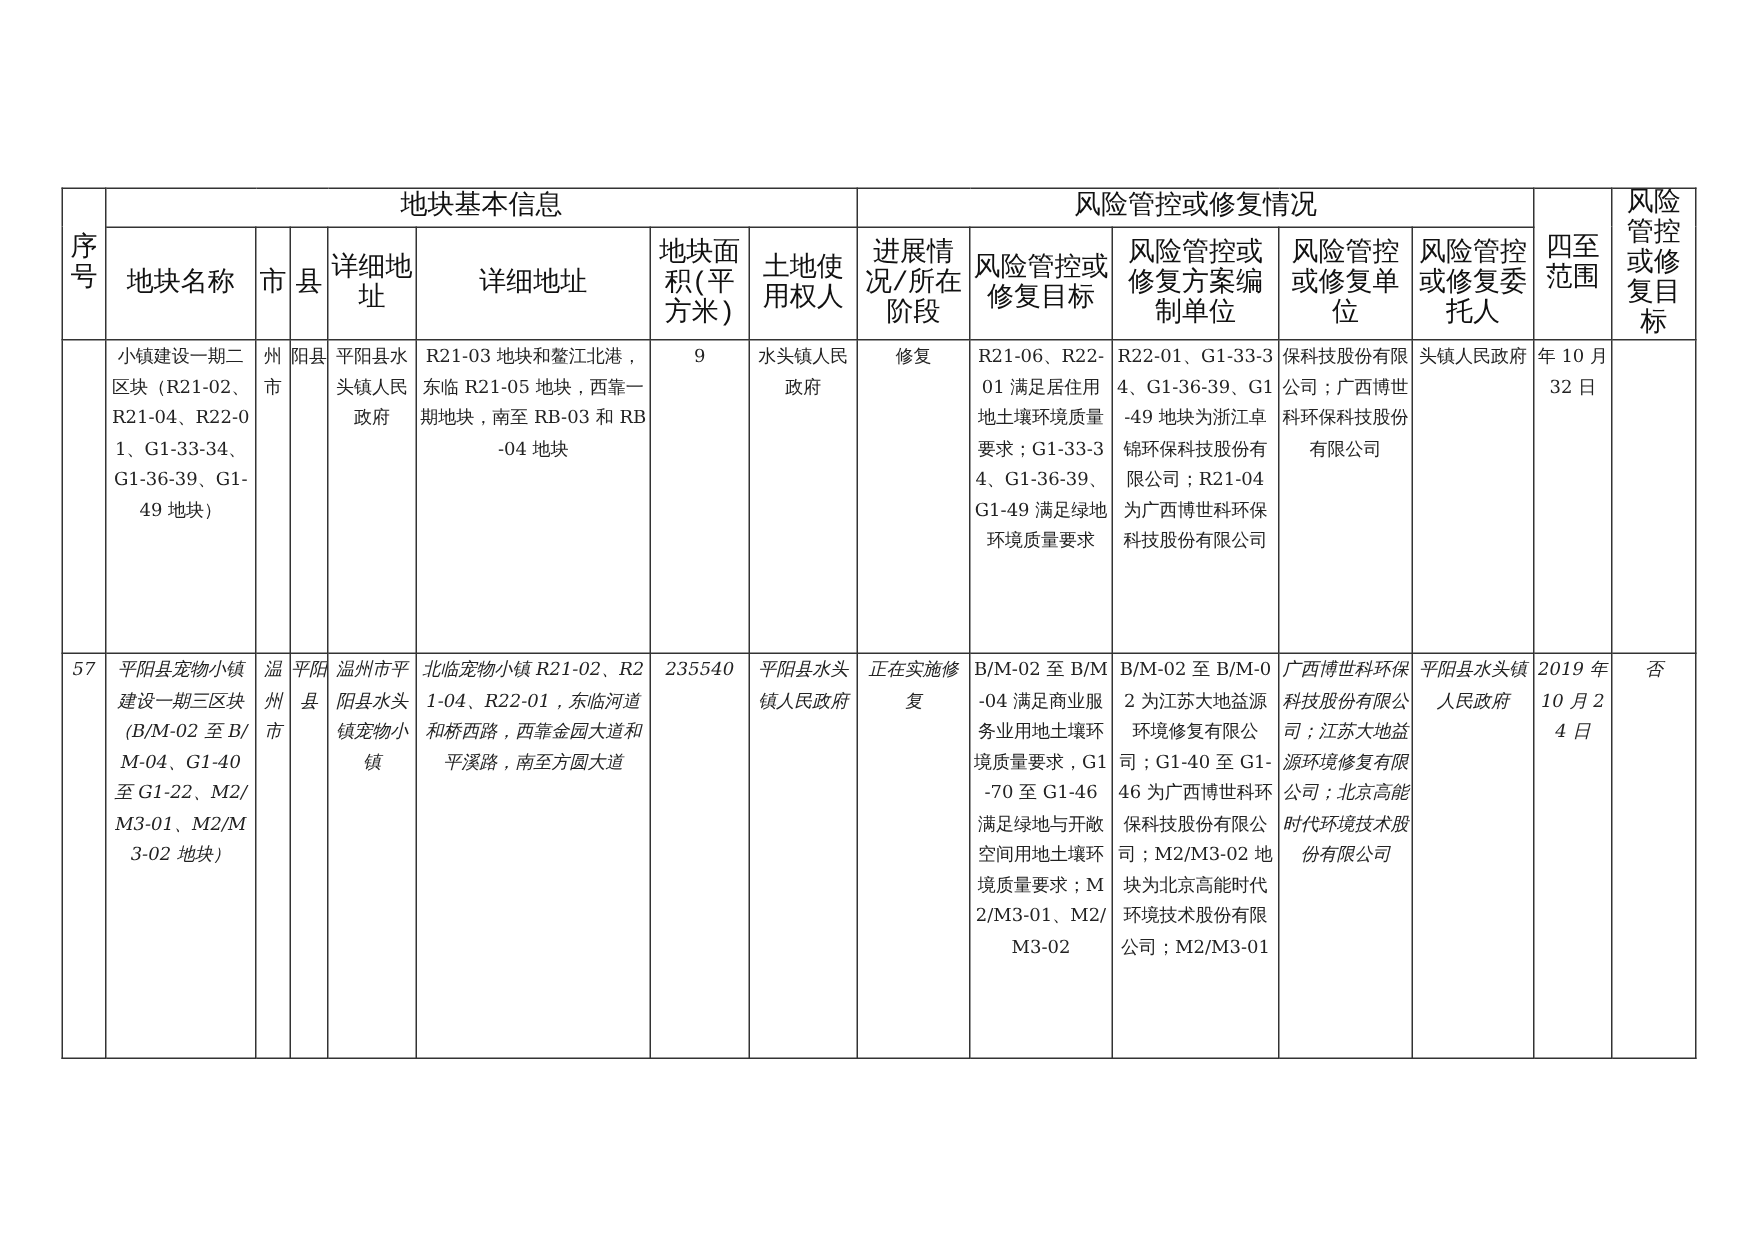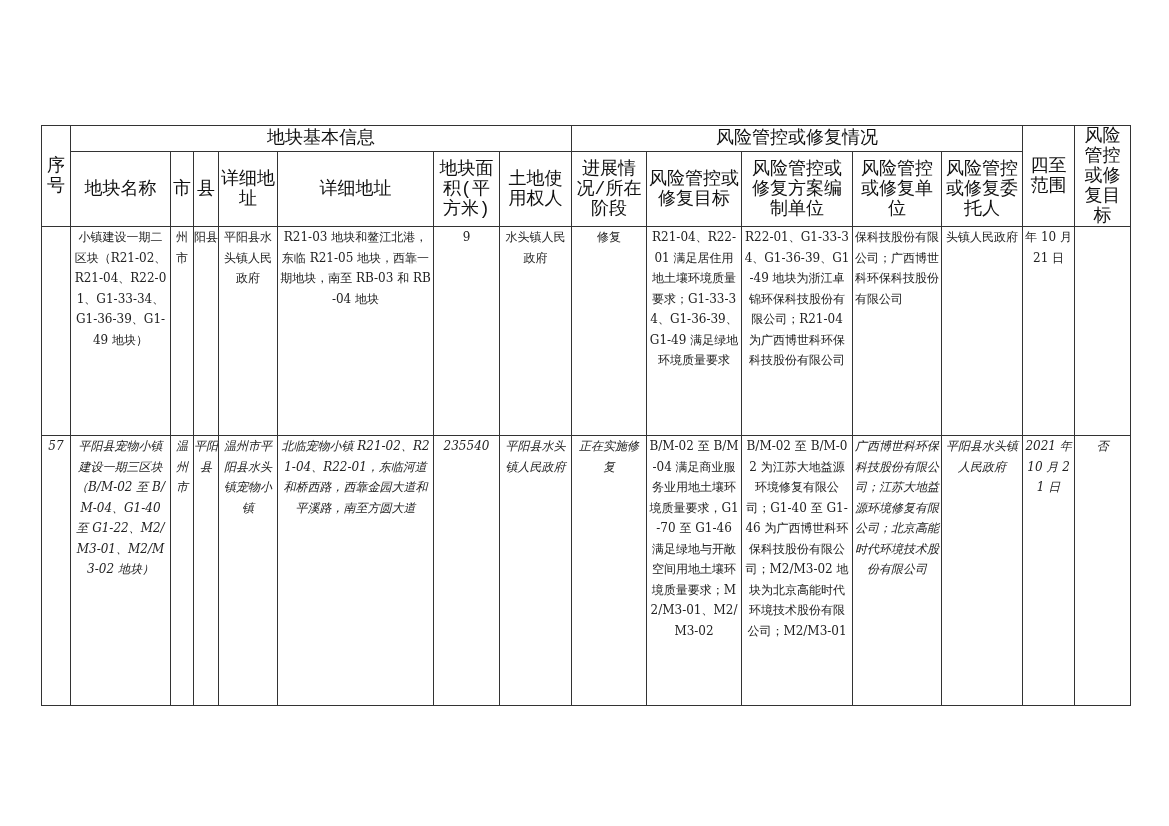--- a/index.html
+++ b/index.html
@@ -82,39 +82,39 @@
       <tr class="drow1">
         <td></td>
         <td>小镇建设一期二区块（R21-02、R21-04、R22-01、G1-33-34、G1-36-39、G1-49 地块）</td>
         <td class="narrow">州市</td>
         <td class="narrow">阳县</td>
         <td>平阳县水头镇人民政府</td>
         <td>R21-03 地块和鳌江北港，东临 R21-05 地块，西靠一期地块，南至 RB-03 和 RB-04 地块</td>
         <td>9</td>
         <td>水头镇人民政府</td>
         <td>修复</td>
-        <td>R21-04、R22-01 满足居住用地土壤环境质量要求；G1-33-34、G1-36-39、G1-49 满足绿地环境质量要求</td>
+        <td>R21-06、R22-01 满足居住用地土壤环境质量要求；G1-33-34、G1-36-39、G1-49 满足绿地环境质量要求</td>
         <td>R22-01、G1-33-34、G1-36-39、G1-49 地块为浙江卓锦环保科技股份有限公司；R21-04 为广西博世科环保科技股份有限公司</td>
-        <td style="text-align:left">保科技股份有限公司；广西博世科环保科技股份有限公司</td>
+        <td style="text-align:center">保科技股份有限公司；广西博世科环保科技股份有限公司</td>
         <td>头镇人民政府</td>
-        <td>年 10 月 21 日</td>
+        <td>年 10 月 32 日</td>
         <td></td>
       </tr>
       <tr class="drow2">
         <td class="mid narrow">57</td>
         <td class="mid">平阳县宠物小镇建设一期三区块（B/M-02 至 B/M-04、G1-40 至 G1-22、M2/M3-01、M2/M3-02 地块）</td>
         <td class="mid narrow">温州市</td>
         <td class="mid narrow">平阳县</td>
         <td class="mid">温州市平阳县水头镇宠物小镇</td>
         <td class="mid">北临宠物小镇 R21-02、R21-04、R22-01，东临河道和桥西路，西靠金园大道和平溪路，南至方圆大道</td>
         <td class="mid">235540</td>
         <td class="mid">平阳县水头镇人民政府</td>
         <td class="mid">正在实施修复</td>
         <td>B/M-02 至 B/M-04 满足商业服务业用地土壤环境质量要求，G1-70 至 G1-46 满足绿地与开敞空间用地土壤环境质量要求；M2/M3-01、M2/M3-02</td>
         <td>B/M-02 至 B/M-02 为江苏大地益源环境修复有限公司；G1-40 至 G1-46 为广西博世科环保科技股份有限公司；M2/M3-02 地块为北京高能时代环境技术股份有限公司；M2/M3-01</td>
         <td class="mid">广西博世科环保科技股份有限公司；江苏大地益源环境修复有限公司；北京高能时代环境技术股份有限公司</td>
         <td class="mid">平阳县水头镇人民政府</td>
-        <td class="mid">2021 年 10 月 21 日</td>
+        <td class="mid">2019 年 10 月 24 日</td>
         <td class="mid">否</td>
       </tr>
     </tbody>
   </table>
 </div>
 
 </body></html>

